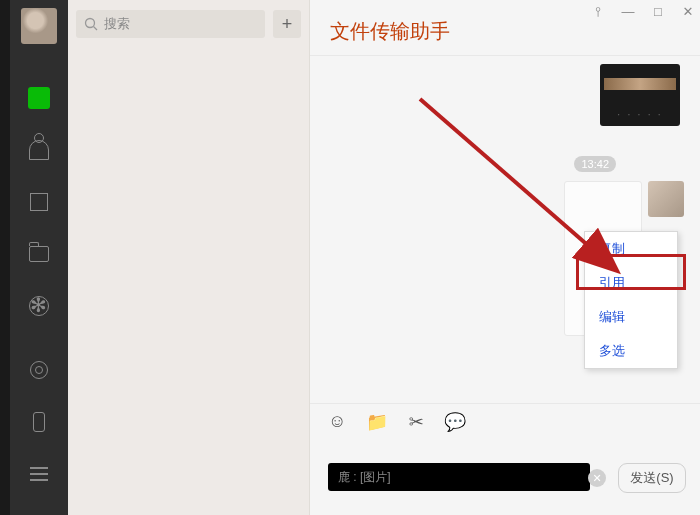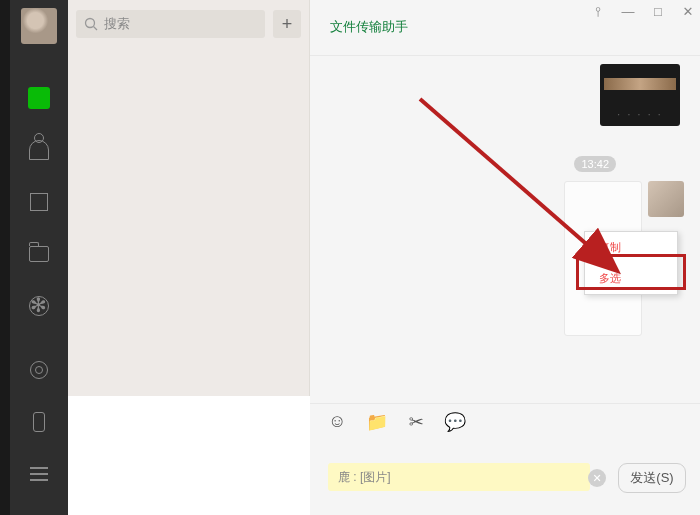--- a/index.html
+++ b/index.html
@@ -17,44 +17,44 @@
 .i-folder{width:20px;height:16px;border:1.5px solid #8a8a8a;border-radius:2px;position:relative}
 .i-folder:before{content:"";position:absolute;top:-5px;left:-1.5px;width:8px;height:3px;border:1.5px solid #8a8a8a;border-bottom:none;border-radius:2px 2px 0 0}
 .i-gear{width:20px;height:20px;border:1.5px solid #8a8a8a;border-radius:50%;position:relative}
 .i-gear:before{content:"✻";position:absolute;color:#8a8a8a;font-size:20px;top:-4px;left:0}
 .i-prog{width:18px;height:18px;border:1.5px solid #8a8a8a;border-radius:50%;position:relative}
 .i-prog:before{content:"";position:absolute;width:6px;height:6px;border:1.5px solid #8a8a8a;border-radius:50%;top:4px;left:4px}
 .i-phone{width:12px;height:20px;border:1.5px solid #8a8a8a;border-radius:3px}
 .i-menu{width:18px;height:2px;background:#8a8a8a;position:relative}
 .i-menu:before,.i-menu:after{content:"";position:absolute;width:18px;height:2px;background:#8a8a8a;left:0}
 .i-menu:before{top:-6px}.i-menu:after{top:6px}
-.listpane{position:absolute;left:68px;top:0;width:242px;height:396px;background:#eeeae7;border-right:1px solid #e0ddd8}
+.listpane{position:absolute;left:68px;top:0;width:242px;height:515px;background:#eeeae7;border-right:1px solid #e0ddd8}
 .searchrow{display:flex;align-items:center;padding:10px 8px;gap:8px}
 .searchbox{flex:1;height:28px;background:#e2ded9;border-radius:3px;display:flex;align-items:center;padding:0 8px;color:#888;font-size:13px}
 .searchbox svg{margin-right:6px}
 .addbtn{width:28px;height:28px;background:#e2ded9;border-radius:3px;display:flex;align-items:center;justify-content:center;color:#666;font-size:18px;cursor:pointer}
 .chatpane{position:absolute;left:310px;top:0;width:390px;height:515px;background:#f5f5f5;display:flex;flex-direction:column}
 .winctrl{position:absolute;right:4px;top:4px;display:flex;gap:14px;color:#888;font-size:13px}
 .winctrl span{cursor:pointer;width:16px;text-align:center}
-.chattitle{height:56px;padding:18px 20px;font-size:13px;color:#15803d;border-bottom:1px solid #e8e8e8;background:#f5f5f5}
+.chattitle{height:56px;padding:18px 20px;font-size:20px;color:#c2410c;border-bottom:1px solid #e8e8e8;background:#f5f5f5}
 .msgarea{flex:1;position:relative;background:#f5f5f5;overflow:hidden}
 .msg-thumb1{position:absolute;right:20px;top:8px;width:80px;height:62px;background:#1a1a1a;border-radius:3px}
 .msg-thumb1:before{content:"";position:absolute;top:14px;left:4px;right:4px;height:12px;background:linear-gradient(90deg,#8a6a4a,#c4a484,#8a6a4a)}
 .msg-thumb1:after{content:"· · · · ·";position:absolute;bottom:6px;left:0;right:0;text-align:center;color:#666;font-size:10px;letter-spacing:2px}
 .timestamp{position:absolute;right:84px;top:100px;background:#d0d0d0;color:#fff;font-size:11px;padding:2px 7px;border-radius:8px}
 .msg-thumb2{position:absolute;right:58px;top:125px;width:78px;height:155px;background:#fcfcfc;border:1px solid #e8e8e8;border-radius:3px}
 .sender-av{position:absolute;right:16px;top:125px;width:36px;height:36px;background:linear-gradient(135deg,#d4c4b4,#a89888);border-radius:3px}
-.ctxmenu{position:absolute;right:22px;top:175px;width:94px;background:#fff;border:1px solid #d8d8d8;box-shadow:2px 2px 6px rgba(0,0,0,0.15);font-size:11px;color:#ef4444;z-index:10}
+.ctxmenu{position:absolute;right:22px;top:175px;width:94px;background:#fff;border:1px solid #d8d8d8;box-shadow:2px 2px 6px rgba(0,0,0,0.15);font-size:13px;color:#1d4ed8;z-index:10}
 .ctxmenu div{padding:8px 14px;cursor:pointer}
 .highlight-box{position:absolute;right:14px;top:198px;width:110px;height:36px;border:3px solid #b82020;z-index:11;pointer-events:none}
 .arrow-svg{position:absolute;left:105px;top:38px;z-index:12;pointer-events:none}
 .toolbar{height:36px;display:flex;align-items:center;gap:20px;padding:0 18px;color:#555;border-top:1px solid #e8e8e8}
 .toolbar span{cursor:pointer;font-size:18px}
 .inputarea{height:76px;position:relative;background:#f5f5f5}
-.quotebar{position:absolute;left:18px;bottom:24px;right:110px;height:28px;background:#fef9c3;border-radius:3px;display:flex;align-items:center;padding:0 10px;color:#888;font-size:12px}
+.quotebar{position:absolute;left:18px;bottom:24px;right:110px;height:28px;background:#000000;border-radius:3px;display:flex;align-items:center;padding:0 10px;color:#888;font-size:12px}
 .quote-x{position:absolute;right:94px;bottom:28px;width:18px;height:18px;background:#d0d0d0;border-radius:50%;color:#fff;display:flex;align-items:center;justify-content:center;font-size:11px;cursor:pointer}
 .sendbtn{position:absolute;right:14px;bottom:22px;width:68px;height:30px;border:1px solid #d0d0d0;background:#f5f5f5;border-radius:9px;font-size:13px;color:#555;cursor:pointer;display:flex;align-items:center;justify-content:center}
 </style>
 </head>
 <body>
 
 <div class="darkbar"></div>
 
 <div class="sidebar">
   <div class="avatar"></div>
@@ -109,20 +109,22 @@
   <div class="chattitle">文件传输助手</div>
 
   <div class="msgarea">
     <div class="msg-thumb1"></div>
     <div class="timestamp">13:42</div>
     <div class="msg-thumb2"></div>
     <div class="sender-av"></div>
 
     <div class="ctxmenu">
       <div>复制</div>
+      <div>引用</div>
+      <div>编辑</div>
       <div>多选</div>
 
     </div>
 
     <div class="highlight-box"></div>
     <svg class="arrow-svg" width="220" height="190">
       <defs>
           <marker id="ah" markerWidth="12" markerHeight="10" refX="10" refY="5" orient="auto">
             <polygon points="0 0, 12 5, 0 10" fill="#b82020"></polygon>
           </marker>

